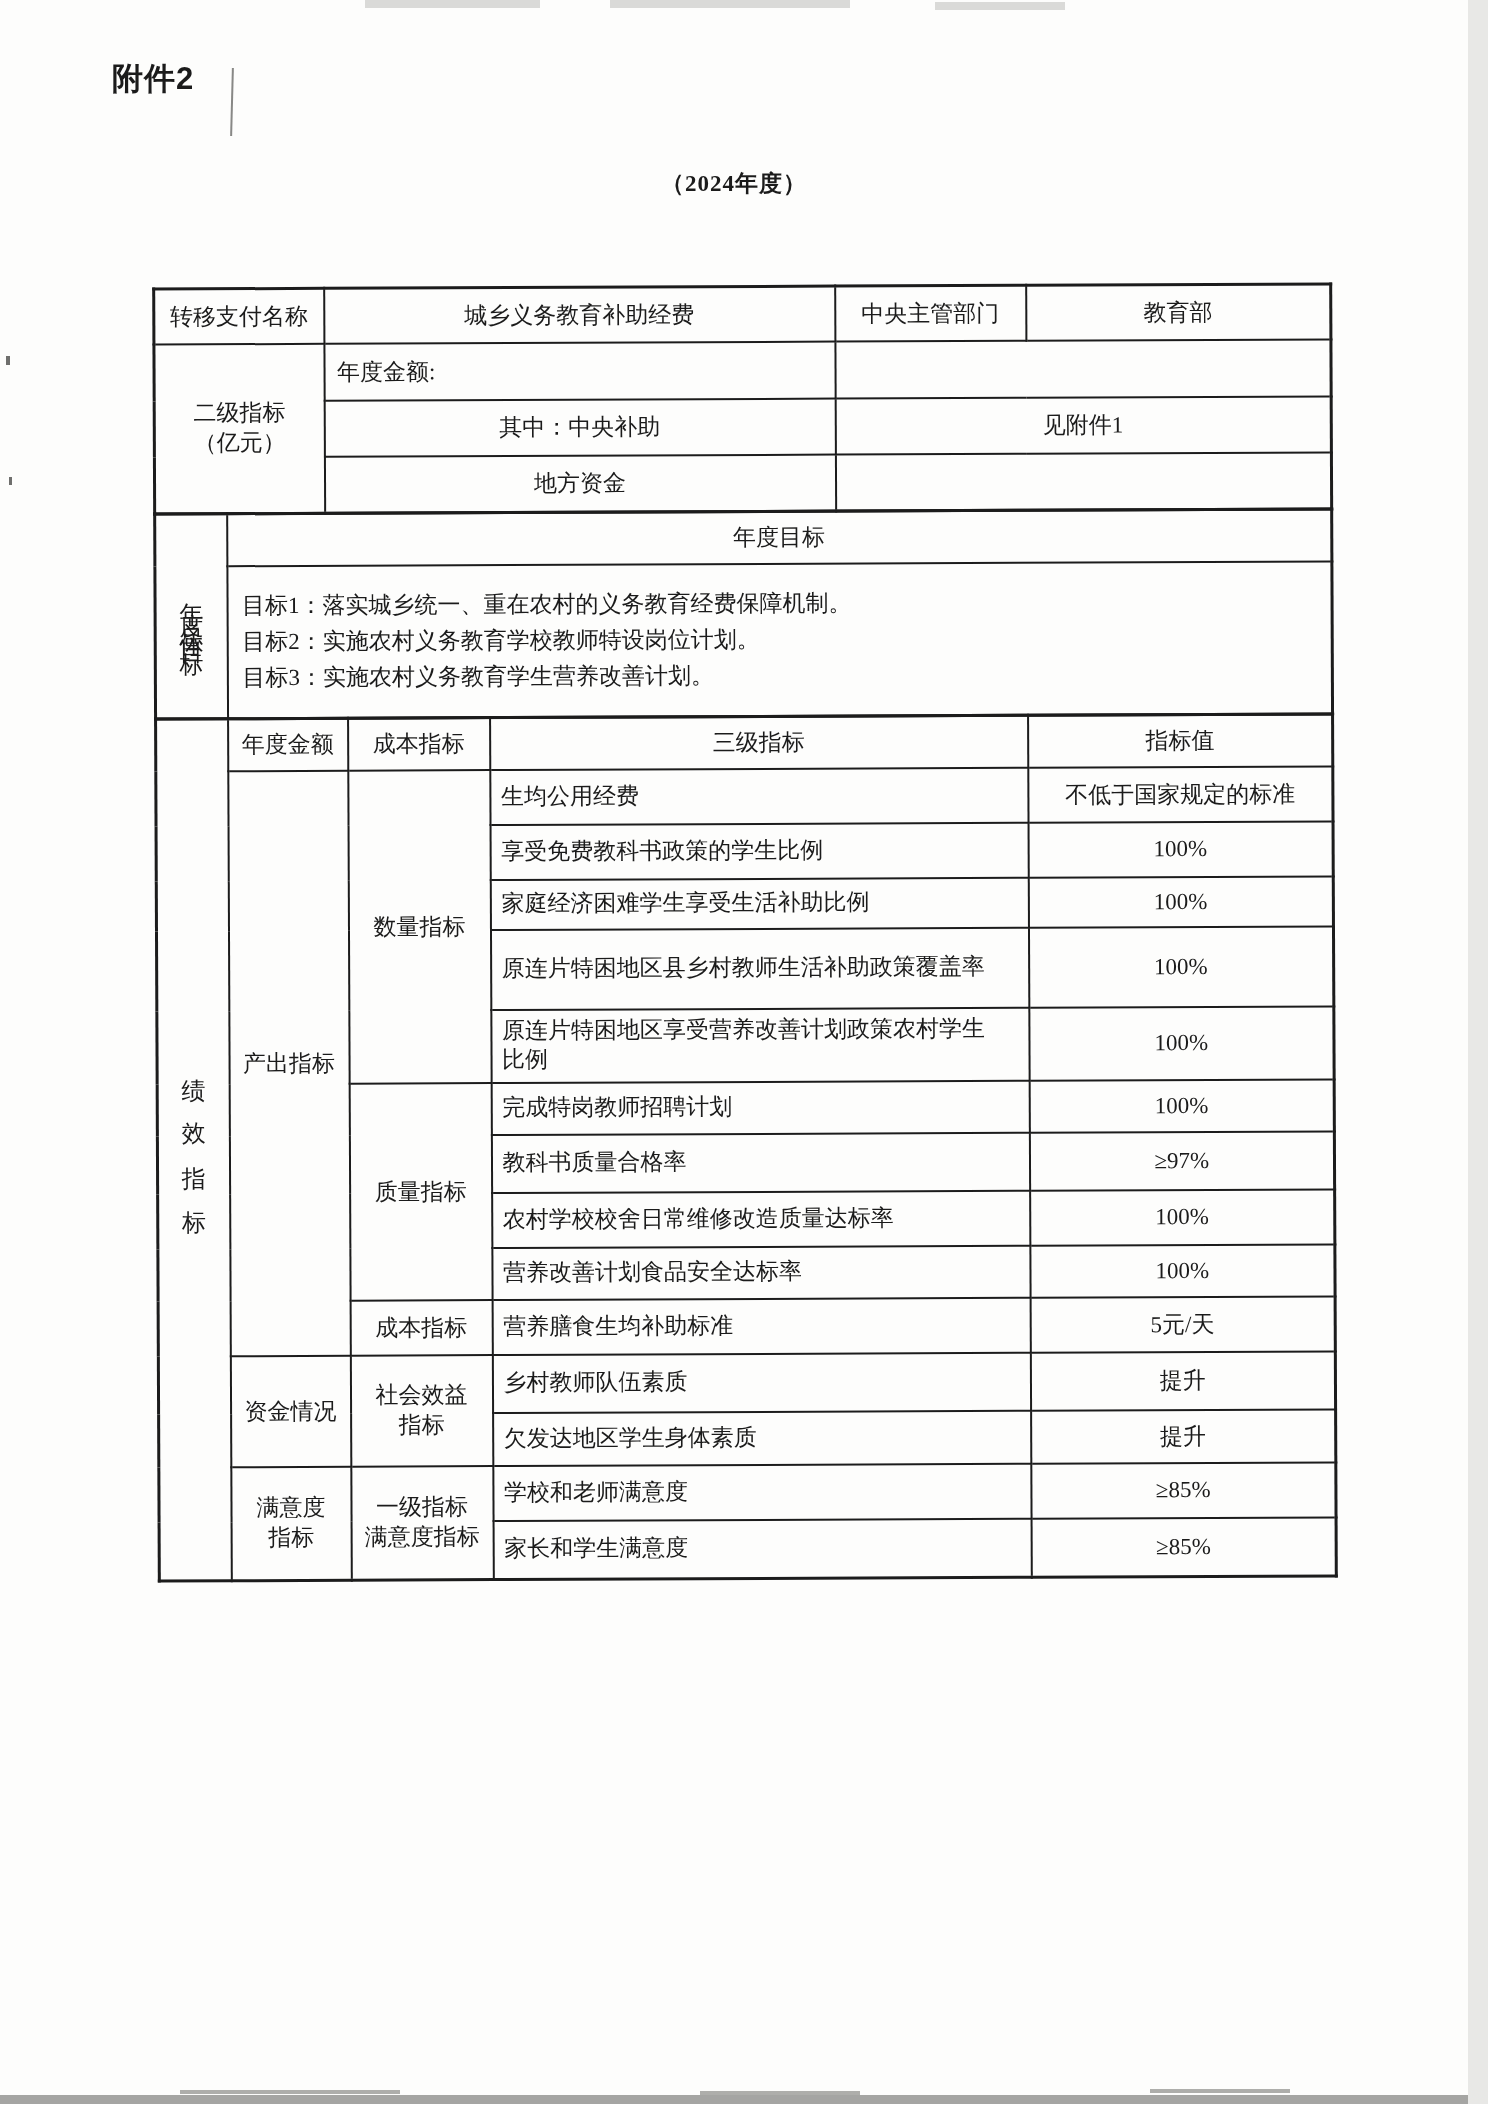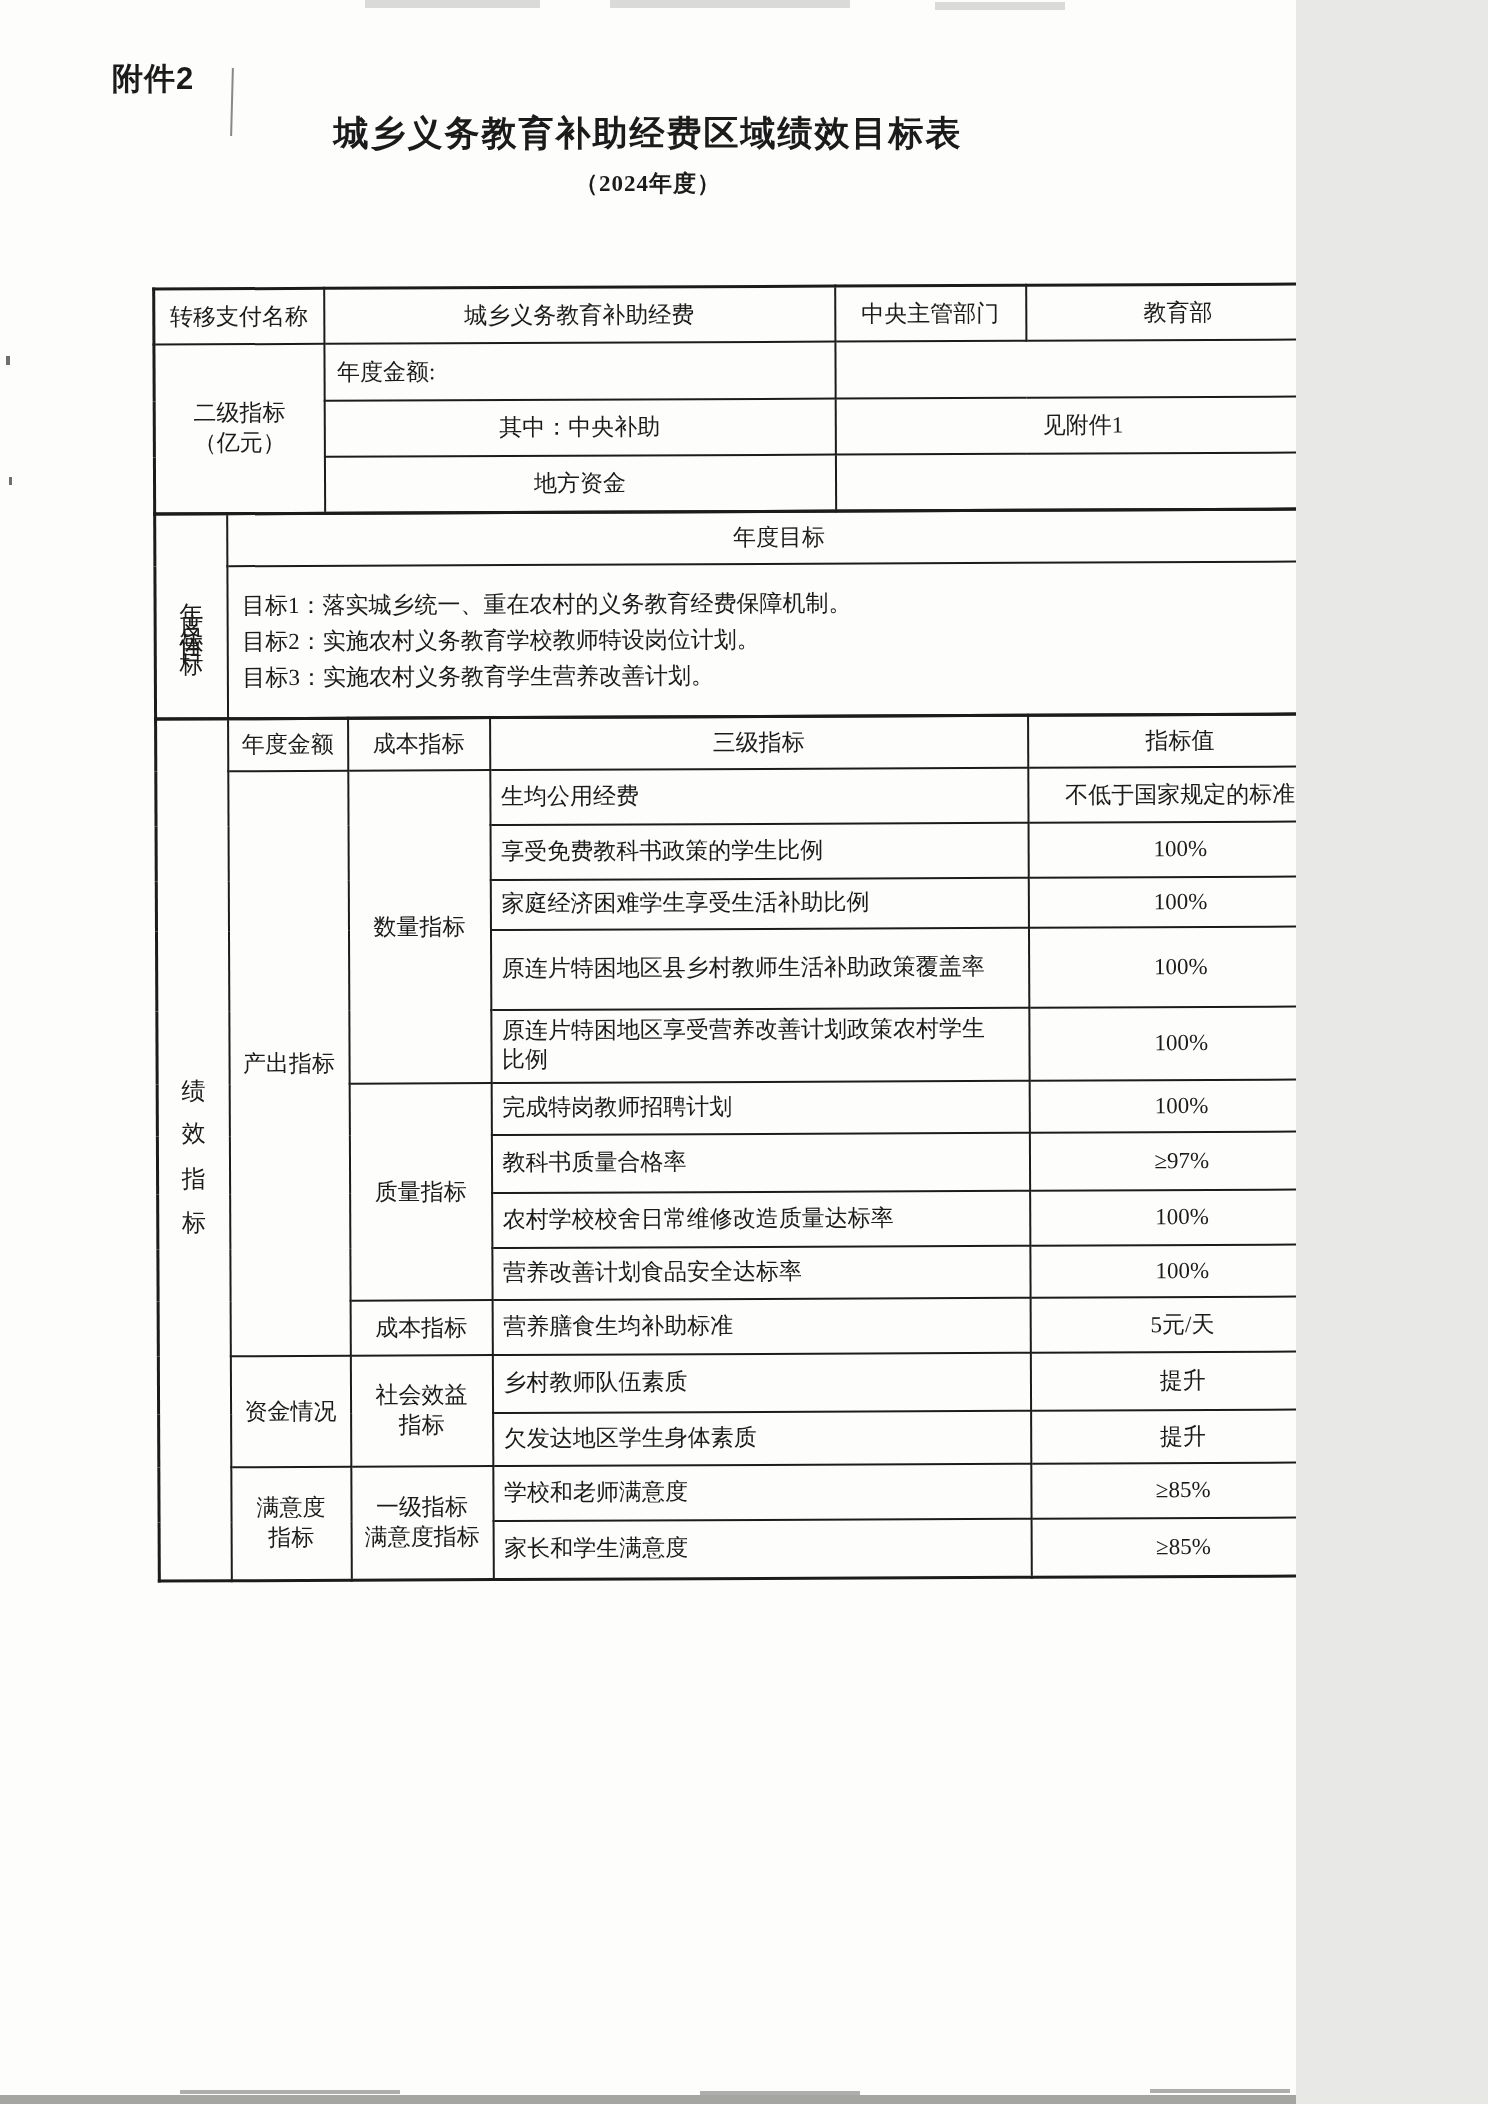--- a/index.html
+++ b/index.html
@@ -1,18 +1,18 @@
 <!DOCTYPE html>
 <html><head>
 <meta charset="utf-8">
 <style>
   html,body{margin:0;padding:0;background:#e8e8e6;}
   .page{
     position:relative;
-    width:1296px;height:2104px;
+    width:1468px;height:2104px;
     background:#fdfdfc;
     overflow:hidden;
     font-family:"Liberation Serif","DejaVu Serif",serif;
     color:#1b1b1b;
   }
   .attachment{
     position:absolute;left:112px;top:58px;
     font-family:"Liberation Sans","DejaVu Sans",sans-serif;
     font-weight:bold;font-size:31px;letter-spacing:1px;
   }
@@ -72,21 +72,20 @@
   <div class="scan-top-mark" style="left:935px;width:130px;top:2px;"></div>
   <div class="scan-speck" style="left:6px;top:356px;width:4px;height:9px;"></div>
   <div class="scan-speck" style="left:9px;top:477px;width:3px;height:8px;"></div>
   <div class="pen-stroke"></div>
   <div class="scan-bottom-band"></div>
   <div class="scan-bottom-dash" style="left:180px;bottom:10px;width:220px;"></div>
   <div class="scan-bottom-dash" style="left:700px;bottom:9px;width:160px;"></div>
   <div class="scan-bottom-dash" style="left:1150px;bottom:11px;width:140px;"></div>
 
   <div class="attachment">附件2</div>
-  <div class="doc-title">城乡义务教育补助经费区域绩效目标表</div>
   <div class="doc-subtitle">（2024年度）</div>
 
   <div class="sheet">
 
     <table class="t1">
       <colgroup>
           <col style="width:170px">
           <col style="width:511px">
           <col style="width:191px">
           <col style="width:305px">

